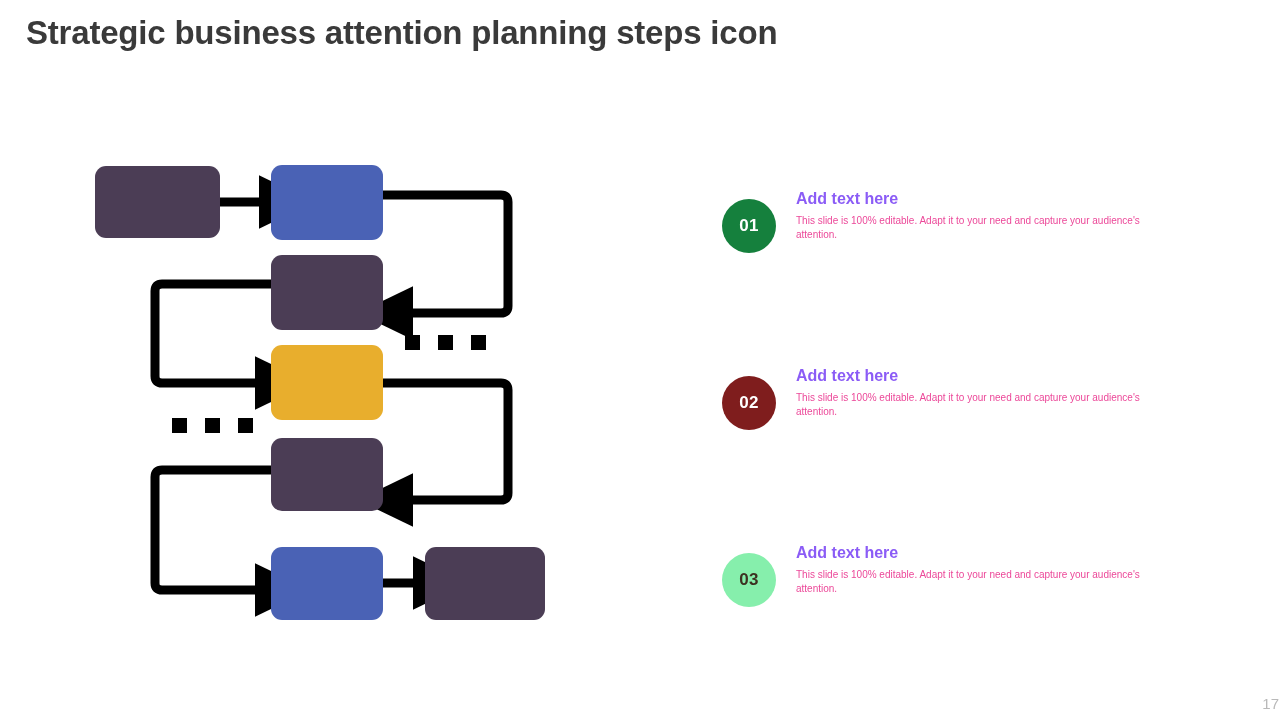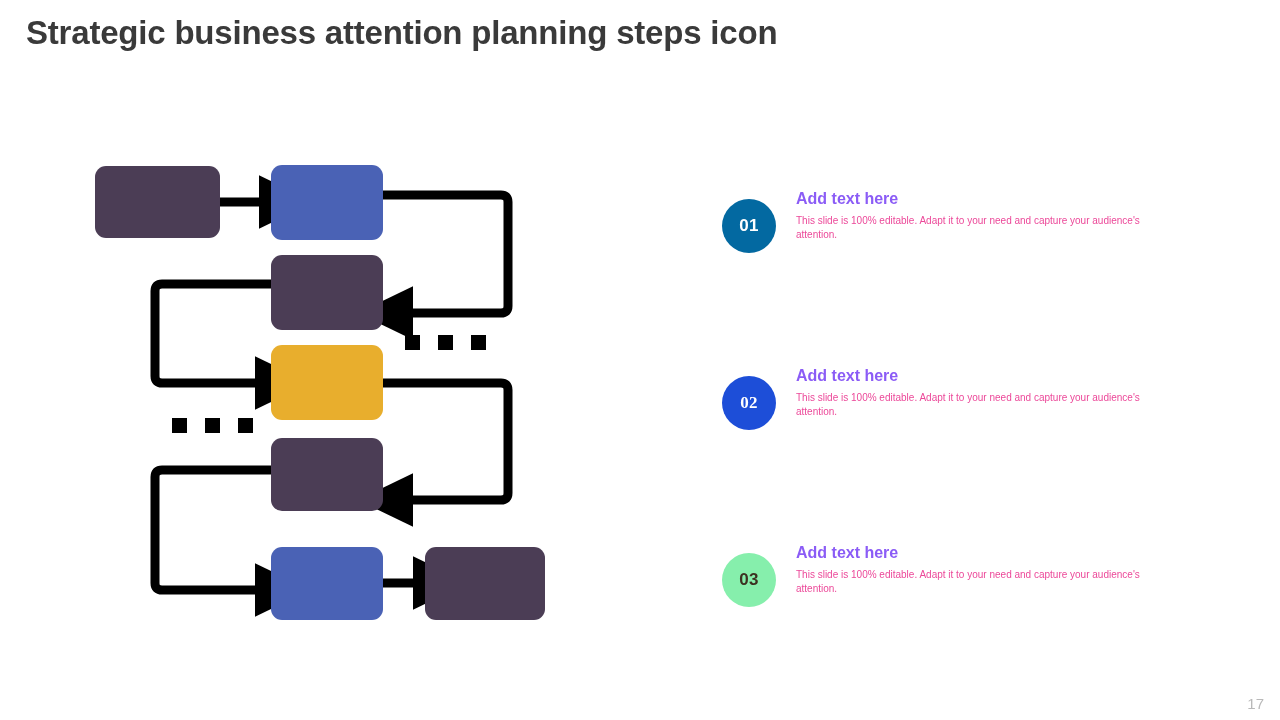--- a/index.html
+++ b/index.html
@@ -63,22 +63,22 @@
     height: 54px;
     border-radius: 50%;
     display: flex;
     align-items: center;
     justify-content: center;
     font-size: 17px;
     font-weight: 700;
     letter-spacing: 0.3px;
     margin-top: 16px;
   }
-  .badge-1 { background: #0369a1; color: #ffffff; }
-  .badge-2 { background: #1d4ed8; color: #ffffff; font-family: Liberation Serif, serif; }
+  .badge-1 { background: #15803d; color: #ffffff; }
+  .badge-2 { background: #7f1d1d; color: #ffffff; }
   .badge-3 { background: #86efac; color: #3c3221; }
 
   .step-text {
     margin-left: 20px;
     padding-top: 6px;
   }
   .step-heading {
     font-size: 16px;
     font-weight: 700;
     color: #8b5cf6;
@@ -89,21 +89,21 @@
     font-size: 10px;
     color: #ec4899;
     line-height: 1.35;
     margin: 0;
     max-width: 352px;
   }
 
   
   .page-number {
     position: absolute;
-    right: 16px;
+    right: 1px;
     bottom: 8px;
     font-size: 15px;
     color: #b9b9b9;
   }
 </style>
 </head>
 <body>
 
 <div class="slide-title">Strategic business attention planning steps icon</div>
 

